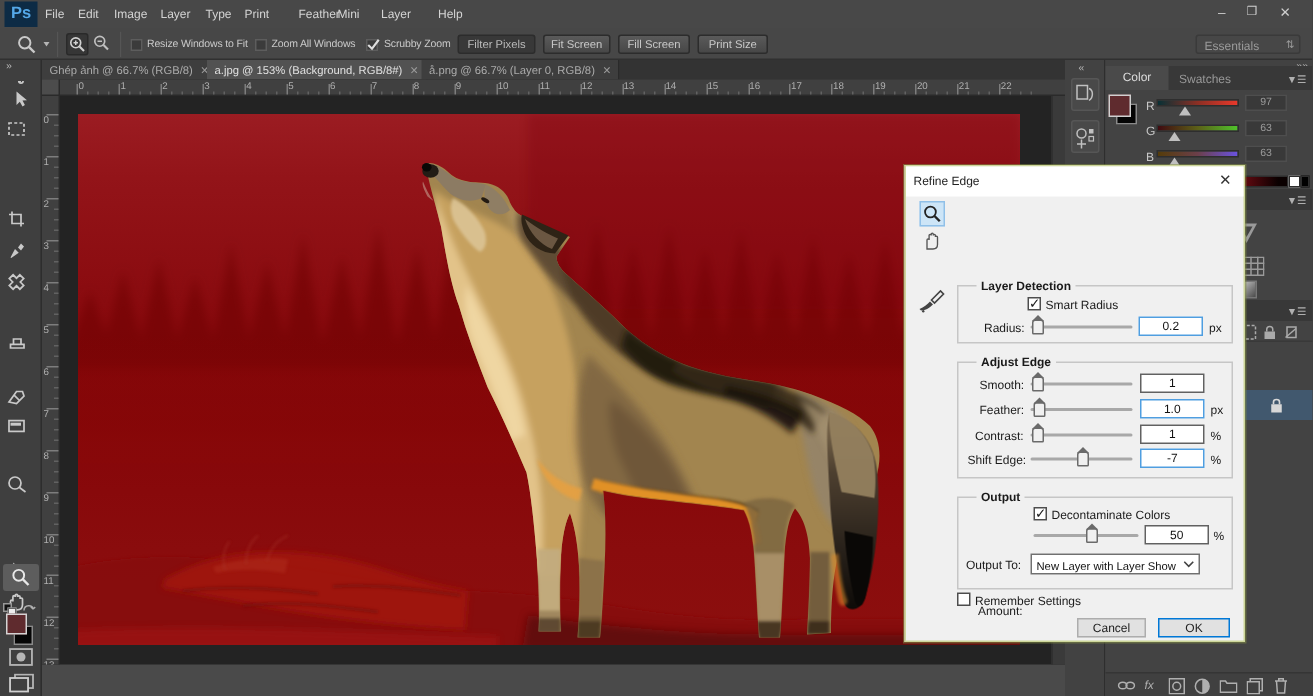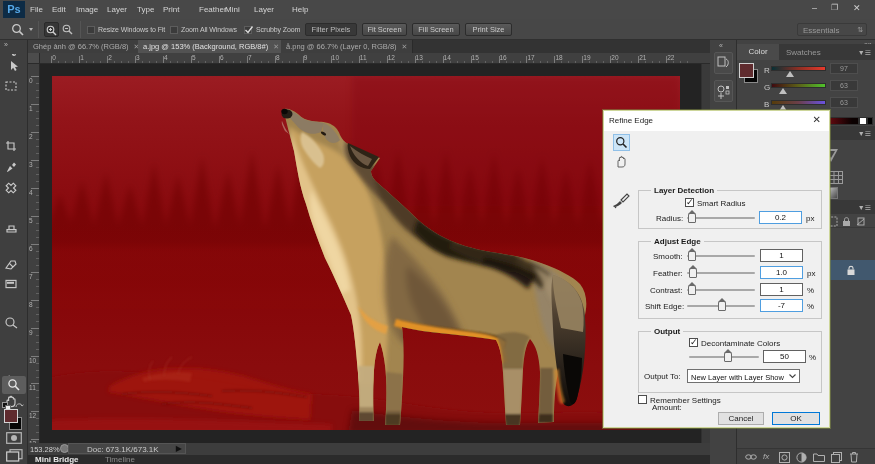--- a/index.html
+++ b/index.html
@@ -479,32 +479,20 @@
  <ellipse cx="232.5" cy="35.5" rx="3.2" ry="2.8" fill="#0a0806"></ellipse>
  <path d="M230,45 C232,50 234,54 237,58 L233,55 C231,51 229,47 230,45 Z" fill="#b5736a" opacity="0.85"></path>
  <path d="M272,47 C279,50 284,56 288,64 C284,68 278,68 274,63 C271,58 270,52 272,47 Z" fill="#8f7e64"></path>
  <ellipse cx="271.5" cy="57.5" rx="3" ry="1.3" fill="#241b12" transform="rotate(30 271.5 57.5)"></ellipse>
  <path d="M296,67 L327,81 L318,93 C309,93 301,87 298,80 C296,75 295,70 296,67 Z" fill="#2e2316"></path>
  <path d="M298,70 C306,76 313,80 320,83 L316,90 C308,87 301,79 298,70 Z" fill="#75604a" opacity="0.85"></path>
 </g>
 </svg>
   </div>
 </div>
-<div class="abs" id="statusbar">
-  <span style="position:absolute;left:2px;top:2px;font-size:7.5px;color:#d0d0d0;">153.28%</span>
-  <span style="position:absolute;left:32px;top:1px;width:9px;height:9px;border-radius:50%;background:#777;border:1px solid #999;"></span>
-  <div style="position:absolute;left:40px;top:0px;width:118px;height:11px;background:#464646;border:1px solid #555;">
-    <span style="position:absolute;left:18px;top:1px;font-size:8px;color:#c9c9c9;">Doc: 673.1K/673.1K</span>
-    <span style="position:absolute;right:3px;top:0px;font-size:8px;color:#111;">▶</span>
-  </div>
-</div>
-<div class="abs" id="bottomrow">
-  <span style="position:absolute;left:7px;top:0px;font-size:8px;font-weight:bold;color:#e8e8e8;">Mini Bridge</span>
-  <span style="position:absolute;left:77px;top:0px;font-size:8px;color:#8a8a8a;">Timeline</span>
-</div>
 <div class="abs" id="dockstrip">
   <span style="position:absolute;left:9px;top:2px;color:#b5b5b5;font-size:7px;">«</span>
   <div style="position:absolute;left:4px;top:12px;width:19px;height:22px;border:1px solid #565656;border-radius:2px;background:#494949;"><svg width="17" height="20" viewBox="0 0 17 20">
           <rect x="3" y="4" width="7" height="9" fill="none" stroke="#c0c0c0" stroke-width="1"></rect>
           <path d="M11,6 C14,7 14,12 11,14" fill="none" stroke="#c0c0c0" stroke-width="1"></path>
         </svg></div>
   <div style="position:absolute;left:4px;top:40px;width:19px;height:22px;border:1px solid #565656;border-radius:2px;background:#494949;"><svg width="17" height="20" viewBox="0 0 17 20">
           <circle cx="6" cy="8" r="3" fill="none" stroke="#c0c0c0" stroke-width="1"></circle>
           <path d="M3,15 L9,15 M6,12 L6,18" stroke="#c0c0c0" stroke-width="1"></path>
           <rect x="11" y="5" width="3" height="3" fill="#c0c0c0"></rect>

